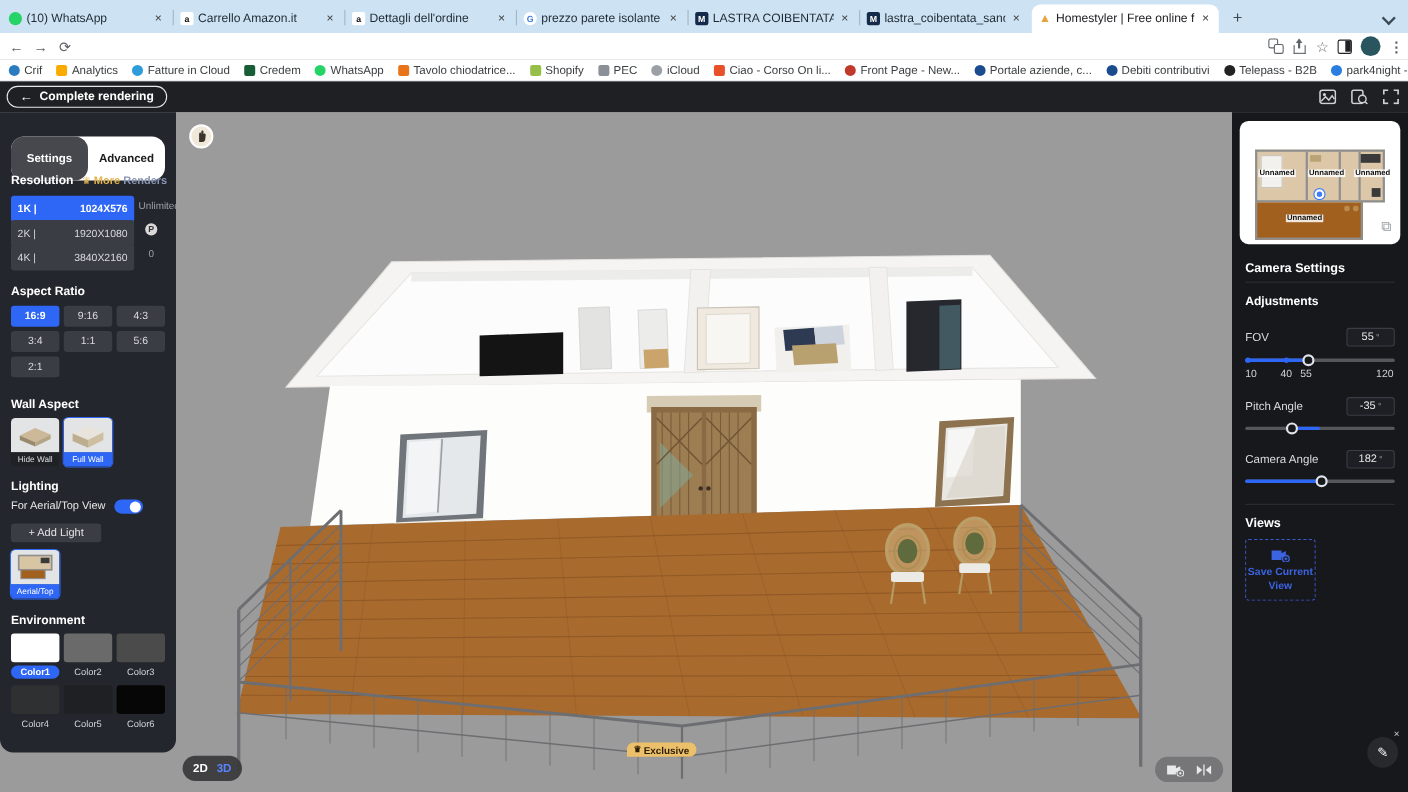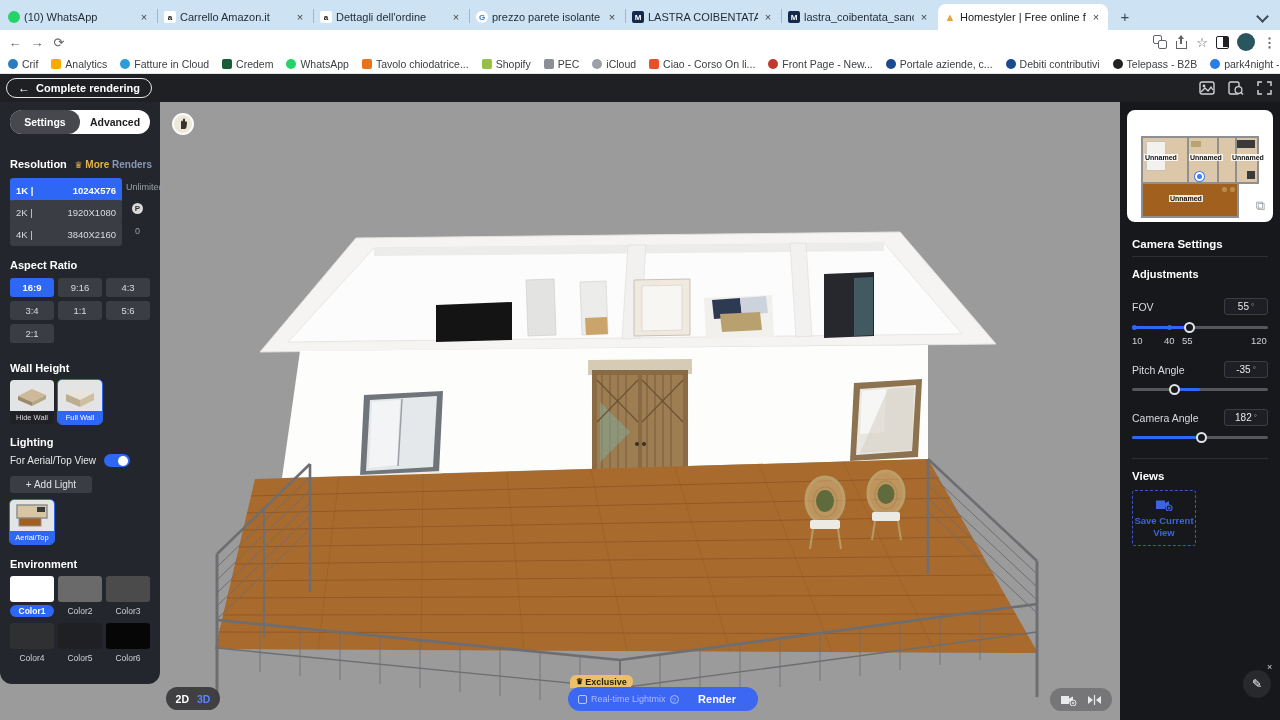--- a/index.html
+++ b/index.html
@@ -51,21 +51,21 @@
   .apptoolbar { position:absolute; left:0; top:74px; width:1280px; height:28px; background:#1f2023; }
   .backpill { position:absolute; left:6px; top:4px; height:20px; border:1px solid #e8e8e8; border-radius:11px; color:#fff; font-size:11px; font-weight:bold; display:flex; align-items:center; gap:6px; padding:0 11px; }
   .backpill .barrow { font-size:12px; font-weight:normal; }
   .modeseg { position:absolute; left:322px; top:0; width:626px; height:28px; background:#28292c; display:flex; }
   .modebtn { flex:1; color:#e8eaed; font-size:11px; display:flex; align-items:center; justify-content:center; }
   .modebtn.active { background:#4d4e51; border-radius:14px; margin:3px 0; }
   .tbicons { position:absolute; right:8px; top:0; height:28px; display:flex; align-items:center; gap:13px; }
 
   
   .sidebar { position:absolute; left:0; top:102px; width:160px; height:582px; background:#23262c; border-radius:0 0 12px 12px; color:#fff; }
-  .segtabs { position:absolute; left:10px; top:8px; width:140px; height:24px; background:#fff; border-radius:12px; display:flex; }
+  .segtabs { position:absolute; left:10px; top:22px; width:140px; height:40px; background:#fff; border-radius:12px; display:flex; }
   .segtab { flex:1; display:flex; align-items:center; justify-content:center; font-size:10.5px; color:#1c1c1e; font-weight:bold; }
   .segtab.active { background:#46484d; color:#fff; border-radius:12px; }
   .sectitle { position:absolute; left:10px; font-size:11px; font-weight:bold; color:#fff; }
   .morelink { position:absolute; right:8px; font-size:10px; }
   .morelink .crown { color:#e3b34c; font-size:9px; }
   .morelink .more { color:#e3b34c; font-weight:bold; }
   .morelink .rend { color:#8a97b5; font-weight:bold; }
   .resbtn { position:absolute; left:10px; width:112px; height:17px; border-radius:3px; background:#3a3d43; color:#d9dbdf; font-size:9.5px; display:flex; align-items:center; padding:12px 6px; }
   .resbtn .rv { margin-left:auto; }
   .resbtn.active { background:#2e66f5; color:#fff; font-weight:bold; }
@@ -430,28 +430,20 @@
   <div class="pill2d3d">
     <span class="d2">2D</span>
     <span class="d3">3D</span>
   </div>
 
   <div class="exclusive">
     <span class="crown">♛</span>
     <span>Exclusive</span>
   </div>
 
-  <div class="renderbar">
-    <div class="rb-left">
-      <span class="rb-check"></span>
-      <span class="rb-label">Real-time Lightmix</span>
-      <span class="rb-q">?</span>
-    </div>
-    <span class="rb-render">Render</span>
-  </div>
 
   <div class="campill">
     <svg width="17" height="12">
         <path d="M1 2 L9 2 L9 10 L1 10 Z M9 4.5 L13 2.5 L13 9.5 L9 7.5 Z" fill="#e8e9ea"></path>
         <circle cx="13" cy="9" r="3" fill="#77787a" stroke="#e8e9ea" stroke-width="1"></circle>
         <line x1="13" y1="7.8" x2="13" y2="10.2" stroke="#e8e9ea" stroke-width="1"></line>
         <line x1="11.8" y1="9" x2="14.2" y2="9" stroke="#e8e9ea" stroke-width="1"></line>
       </svg>
     <svg width="15" height="12">
         <path d="M1 2 L6 6 L1 10 Z" fill="#e8e9ea"></path>
@@ -491,21 +483,21 @@
 
   <div class="sectitle" style="top:157px">Aspect Ratio</div>
   <div class="ratio active" style="left:10px; top:176px">16:9</div>
   <div class="ratio" style="left:58px; top:176px">9:16</div>
   <div class="ratio" style="left:106px; top:176px">4:3</div>
   <div class="ratio" style="left:10px; top:199px">3:4</div>
   <div class="ratio" style="left:58px; top:199px">1:1</div>
   <div class="ratio" style="left:106px; top:199px">5:6</div>
   <div class="ratio" style="left:10px; top:222px">2:1</div>
 
-  <div class="sectitle" style="top:260px">Wall Height</div>
+  <div class="sectitle" style="top:260px">Wall Aspect</div>
   <div class="thumb" style="left:10px; top:278px">
     <div class="timg">
       <svg width="44" height="31">
           <polygon points="8,16 22,9 36,15 22,22" fill="#cdb999"></polygon>
           <polygon points="8,16 22,22 22,26 8,20" fill="#9a8a6d"></polygon>
           <polygon points="22,22 36,15 36,19 22,26" fill="#b4a584"></polygon>
         </svg>
     </div>
     <div class="tcap">Hide Wall</div>
   </div>

